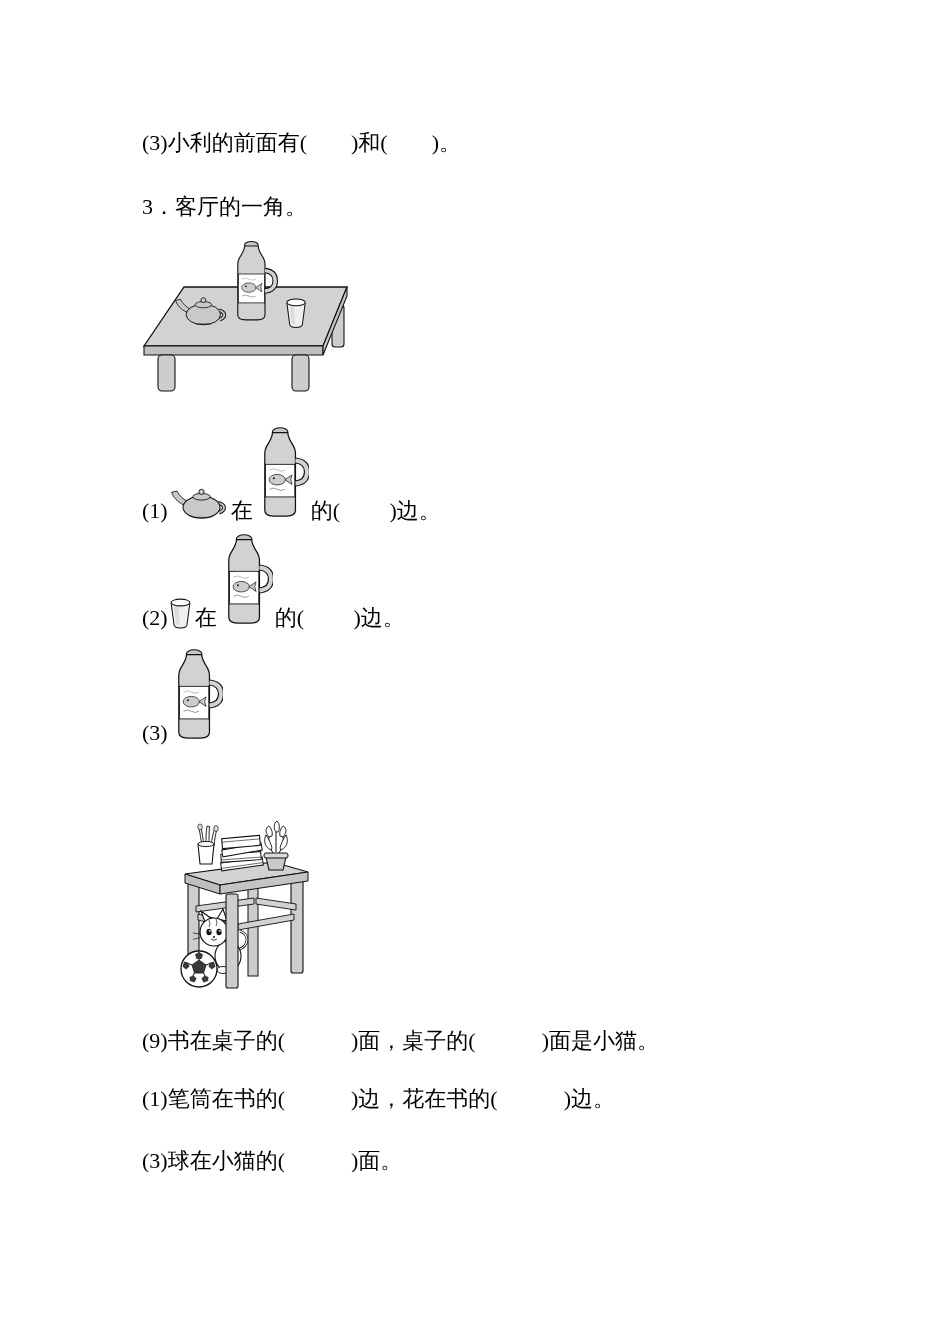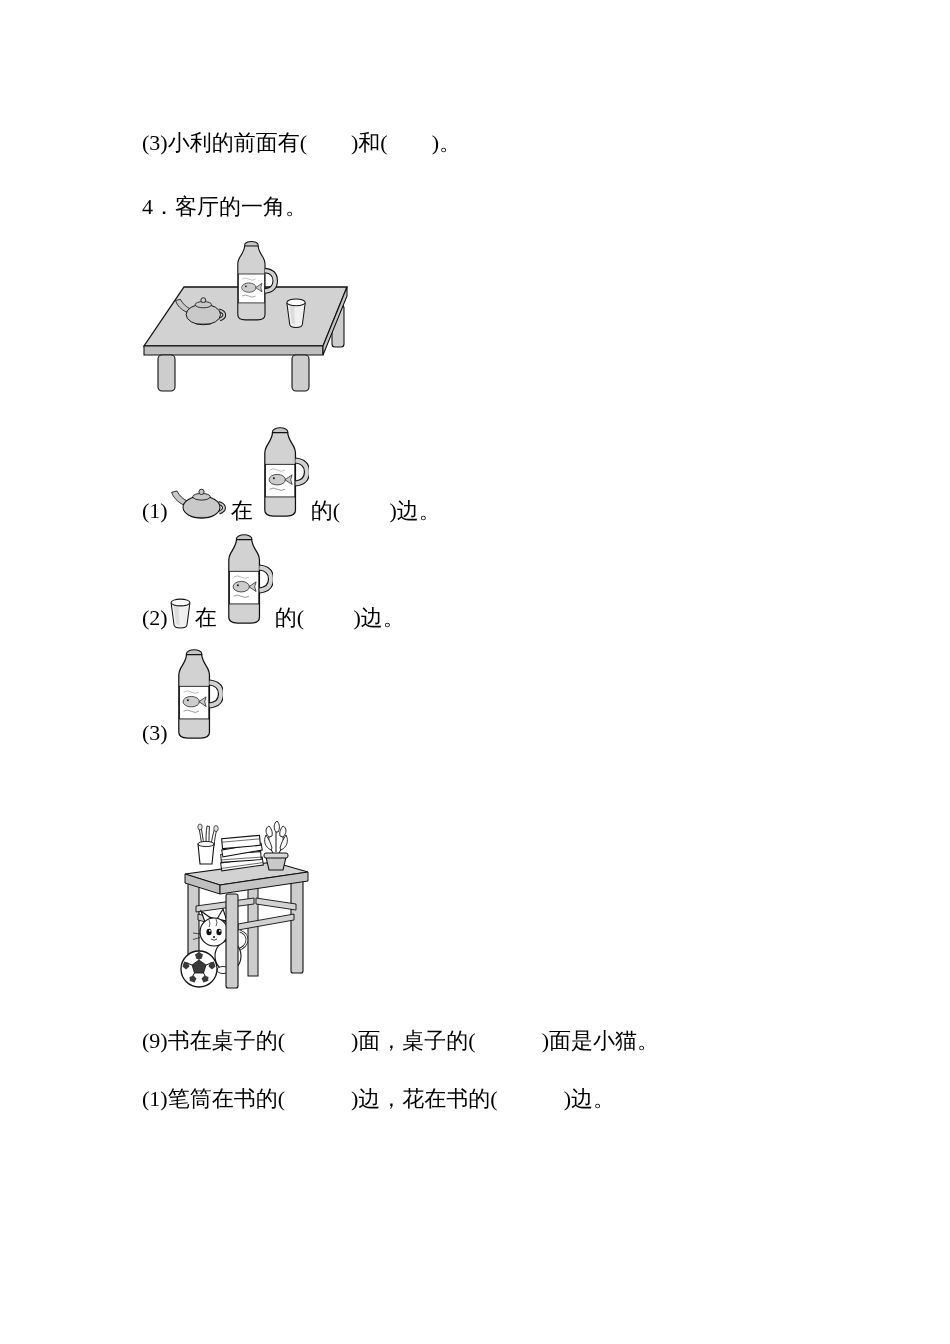--- a/index.html
+++ b/index.html
@@ -43,21 +43,21 @@
       <path d="M5,9 L7,26 C7.5,27.5 9,28.5 11,29 L10,9 Z" fill="#dcdcdc" stroke="none"></path>
       <ellipse cx="12" cy="4.8" rx="10" ry="3.6" fill="#ffffff" stroke="#111" stroke-width="1.1"></ellipse>
     </g>
   </defs>
 </svg>
 
 <div class="page">
 
   <div class="tline" style="left:142px;top:128px">(3)小利的前面有(　　)和(　　)。</div>
 
-  <div class="tline" style="left:142px;top:192px">4．客厅的一角。</div>
+  <div class="tline" style="left:142px;top:192px">3．客厅的一角。</div>
 
   <svg style="position:absolute;left:142px;top:230px" width="210" height="165" viewBox="0 0 210 165">
     <g>
       <rect x="190" y="75" width="12" height="42" rx="3" fill="#cdcdcd" stroke="#111" stroke-width="1.1"></rect>
       <polygon points="42,57 205,57 181,116 2,116" fill="#d2d2d2" stroke="#111" stroke-width="1.3"></polygon>
       <polygon points="2,116 181,116 181,125 2,125" fill="#bfbfbf" stroke="#111" stroke-width="1.1"></polygon>
       <polygon points="205,57 181,116 181,125 205,66" fill="#c6c6c6" stroke="#111" stroke-width="1.1"></polygon>
       <rect x="16" y="125" width="17" height="36" rx="4" fill="#cdcdcd" stroke="#111" stroke-width="1.1"></rect>
       <rect x="150" y="125" width="17" height="36" rx="4" fill="#cdcdcd" stroke="#111" stroke-width="1.1"></rect>
     </g>
@@ -180,14 +180,15 @@
       <path d="M107,17 C111,13 111,8 107,6 C105,8 103,12 104,16 Z" fill="#ffffff" stroke="#111" stroke-width="0.9"></path>
       <path d="M90,37 L110,37 L107,50 L93,50 Z" fill="#c9c9c9" stroke="#111" stroke-width="1.1"></path>
       <rect x="88" y="33" width="24" height="5" rx="2" fill="#d8d8d8" stroke="#111" stroke-width="1"></rect>
     </g>
   </svg>
 
   <div class="tline" style="left:142px;top:1026px">(9)书在桌子的(　　　)面，桌子的(　　　)面是小猫。</div>
 
   <div class="tline" style="left:142px;top:1084px">(1)笔筒在书的(　　　)边，花在书的(　　　)边。</div>
 
+  <div class="tline" style="left:142px;top:1146px">(3)球在小猫的(　　　)面。</div>
 
 </div>
 
 </body></html>

